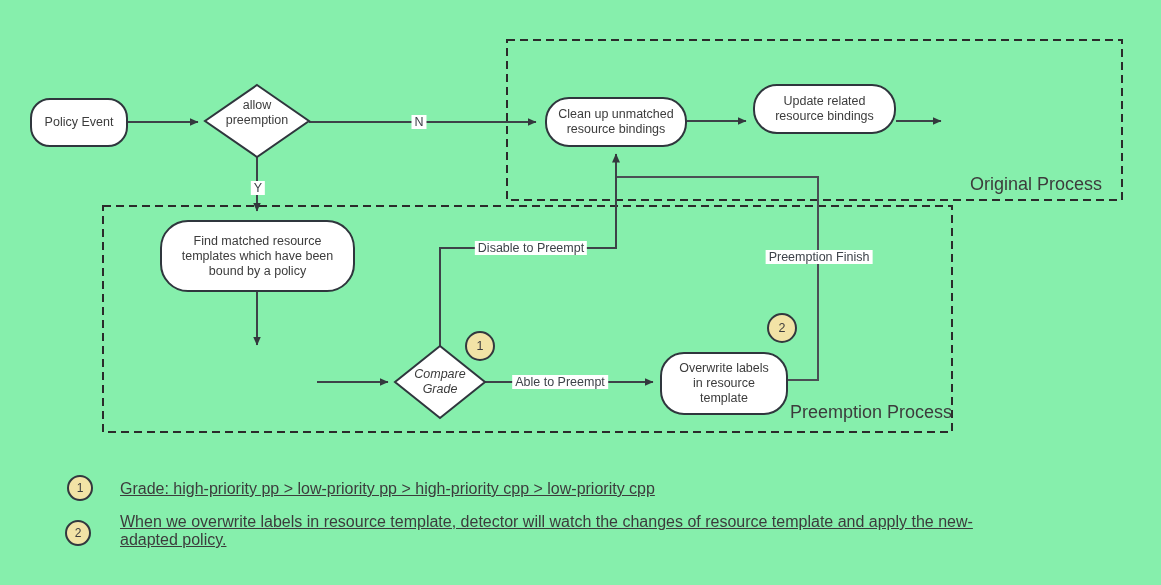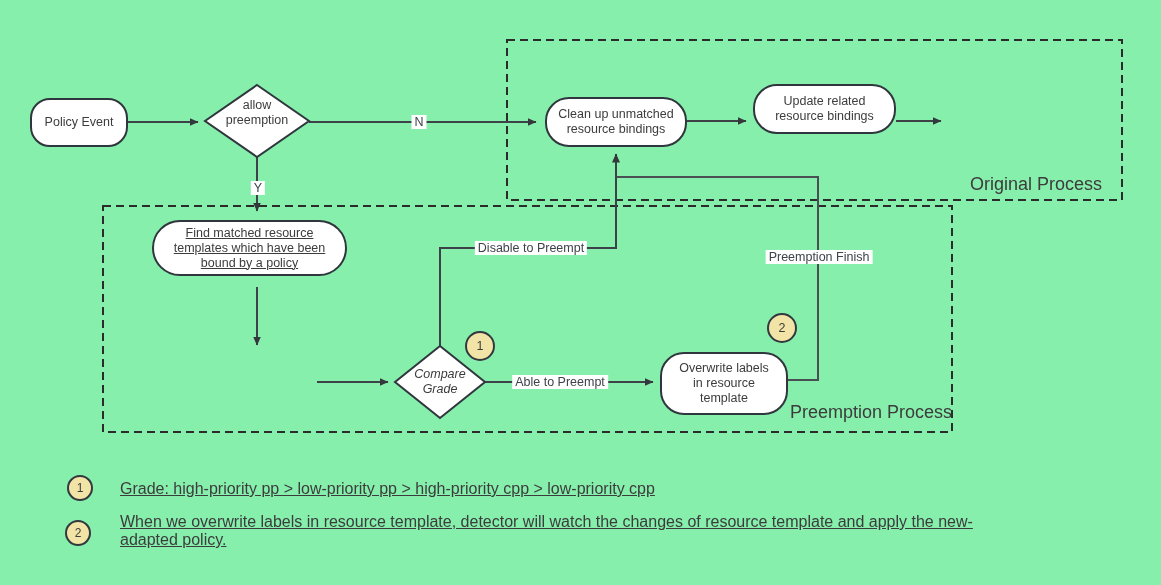--- a/index.html
+++ b/index.html
@@ -73,21 +73,21 @@
 
   <div class="node" style="left:545px;top:97px;width:142px;height:50px;">
     <span>Clean up unmatched resource bindings</span>
   </div>
 
   <div class="node" style="left:753px;top:84px;width:143px;height:50px;align-items:center;">
     <span>Update related resource bindings</span>
   </div>
 
 
-  <div class="node" style="left:152px;top:220px;width:195px;height:56px;border-radius:28px;text-decoration:underline;">
+  <div class="node" style="left:160px;top:220px;width:195px;height:72px;border-radius:28px;">
     <span>Find matched resource templates which have been bound by a policy</span>
   </div>
 
 
   <div class="node" style="left:660px;top:352px;width:128px;height:63px;padding:4px 11px;justify-content:flex-end;">
     <span>Overwrite labels in resource template</span>
   </div>
 
   <div class="diamond-label" style="left:212px;top:98px;width:90px;height:30px;">allow preemption</div>
   <div class="diamond-label" style="left:400px;top:367px;width:80px;height:30px;font-style:italic;">Compare Grade</div>

